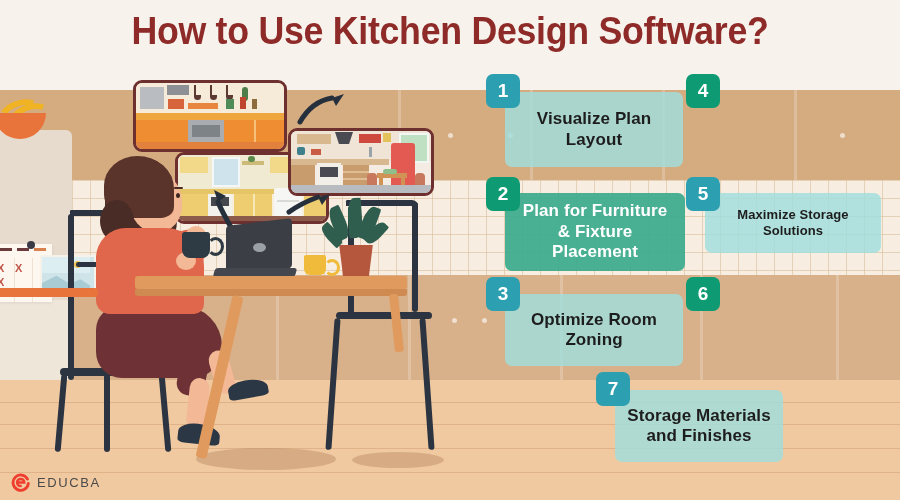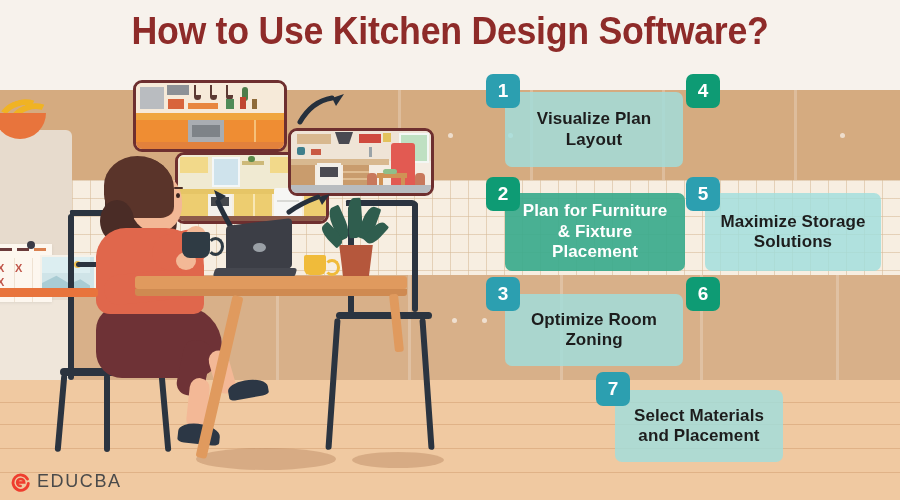--- a/index.html
+++ b/index.html
@@ -109,21 +109,21 @@
 
   
   .title{position:absolute;left:0;top:10px;width:900px;text-align:center;
          font-family:"Liberation Sans Narrow","Liberation Sans",sans-serif;
          font-size:38px;font-weight:bold;color:#8e2b29;letter-spacing:-.3px;
          transform:scaleX(.94);transform-origin:center;}
 
   
   .logo{position:absolute;left:10px;bottom:8px;display:flex;align-items:center;gap:7px;}
   .logo-mark{position:relative;width:20px;height:20px;}
-  .logo-txt{font-size:18px;letter-spacing:1.6px;color:#4a4a4a;font-weight:500;}
+  .logo-txt{font-size:13px;letter-spacing:1.6px;color:#4a4a4a;font-weight:500;}
 </style>
 </head>
 <body>
 
 <div class="canvas">
 
   <div class="band band-wall"></div>
   <div class="band band-cab1"></div>
   <div class="band band-tile"></div>
   <div class="tilegrid"></div>
@@ -328,26 +328,26 @@
 
   <div class="badge green" style="left:486px;top:177px;">2</div>
   <div class="step dark" style="left:505px;top:193px;width:180px;height:78px;font-size:17px;">Plan for Furniture &amp; Fixture Placement</div>
 
   <div class="badge teal" style="left:486px;top:277px;">3</div>
   <div class="step light" style="left:505px;top:294px;width:178px;height:72px;font-size:17px;">Optimize Room Zoning</div>
 
   <div class="badge green" style="left:686px;top:74px;">4</div>
 
   <div class="badge teal" style="left:686px;top:177px;">5</div>
-  <div class="step light" style="left:705px;top:193px;width:176px;height:78px;font-size:17px;">Maximize Storage Solutions</div>
+  <div class="step light" style="left:705px;top:193px;width:176px;height:60px;font-size:13px;">Maximize Storage Solutions</div>
 
   <div class="badge green" style="left:686px;top:277px;">6</div>
 
   <div class="badge teal" style="left:596px;top:372px;">7</div>
-  <div class="step light" style="left:615px;top:390px;width:168px;height:72px;font-size:17px;">Select Materials and Placement</div>
+  <div class="step light" style="left:615px;top:390px;width:168px;height:72px;font-size:17px;">Storage Materials and Finishes</div>
 
   <div class="logo">
     <div class="logo-mark">
       <svg viewBox="0 0 24 24" width="20" height="20">
         <path d="M21,8.5 A9.2,9.2 0 1 0 22,13.6" fill="none" stroke="#ef3d2e" stroke-width="3.4" stroke-linecap="round"></path>
         <path d="M8.5,12.6 h8.6 a4.3,4.3 0 1 0 -4.3,4.3" fill="none" stroke="#ef3d2e" stroke-width="3" stroke-linecap="round"></path>
       </svg>
     </div>
     <div class="logo-txt">EDUCBA</div>
   </div>

